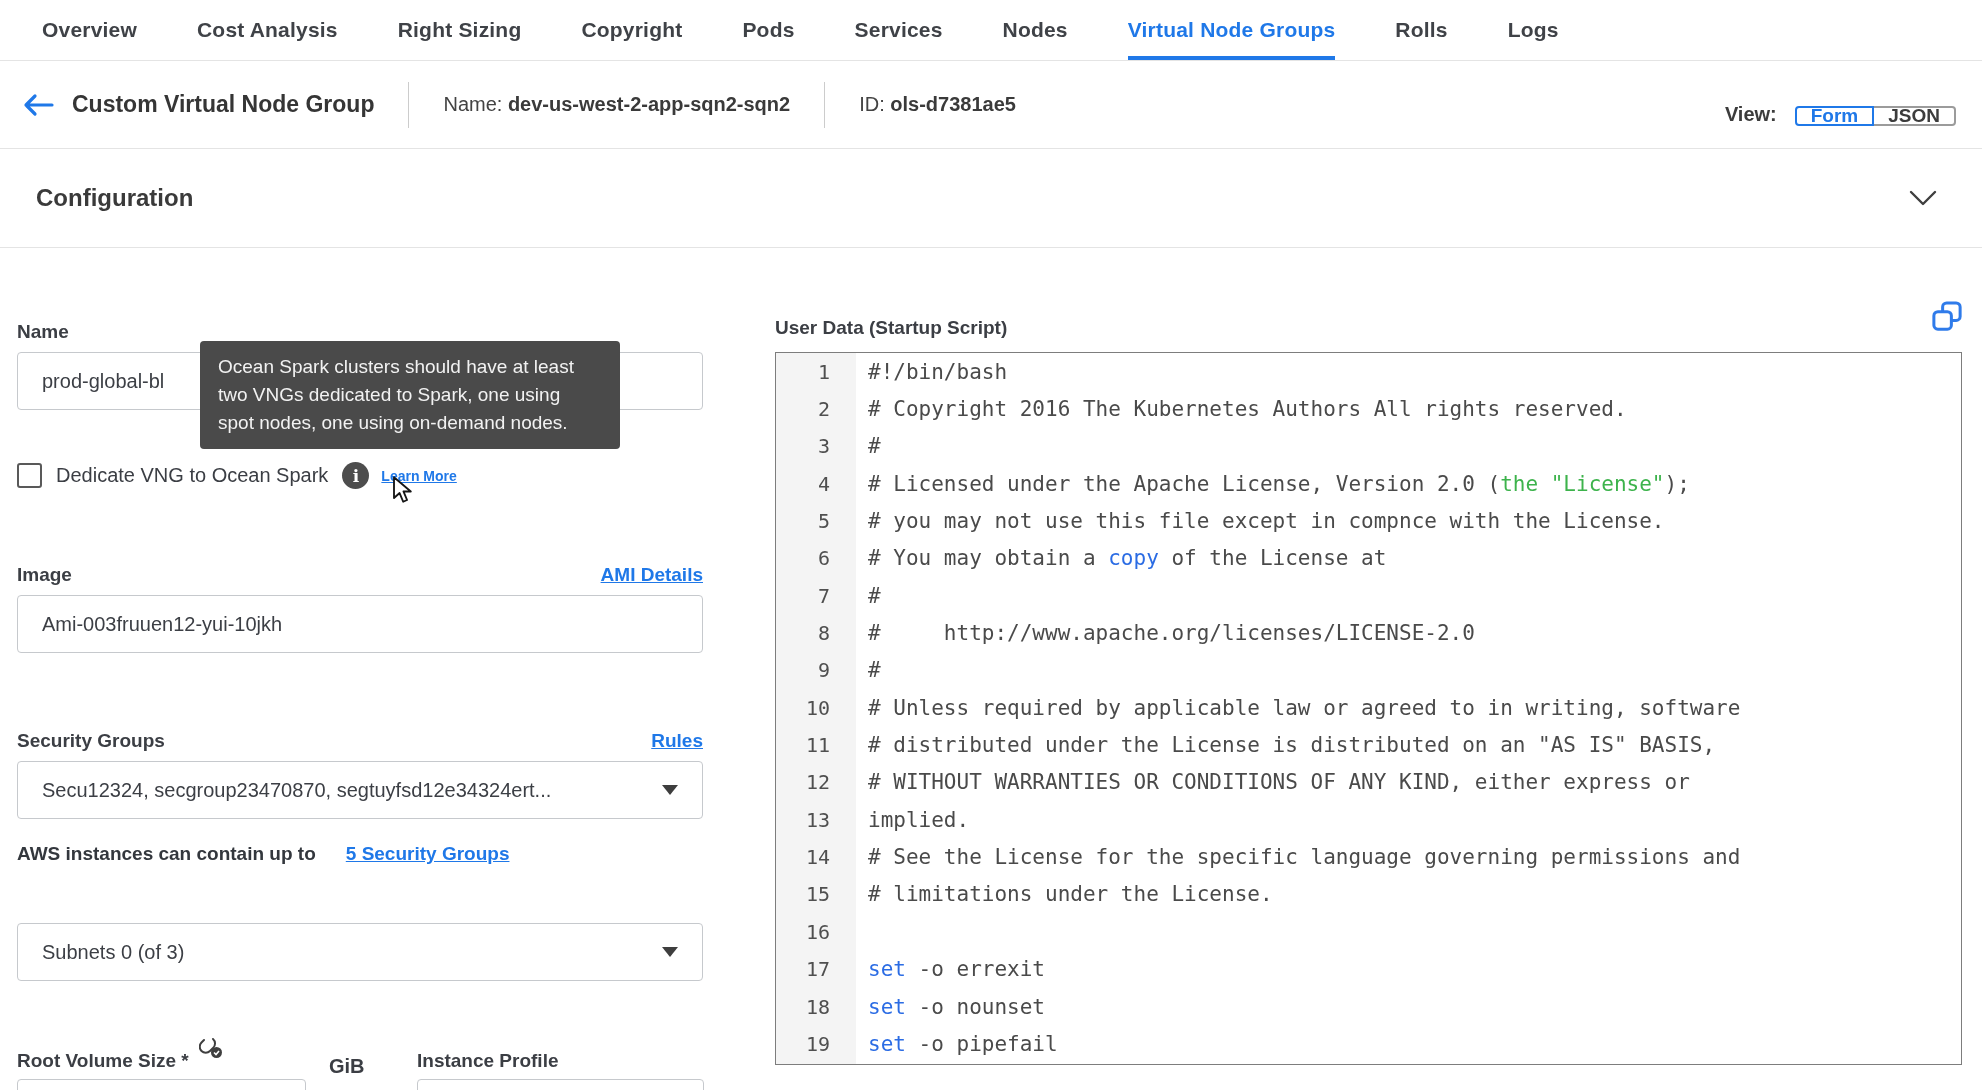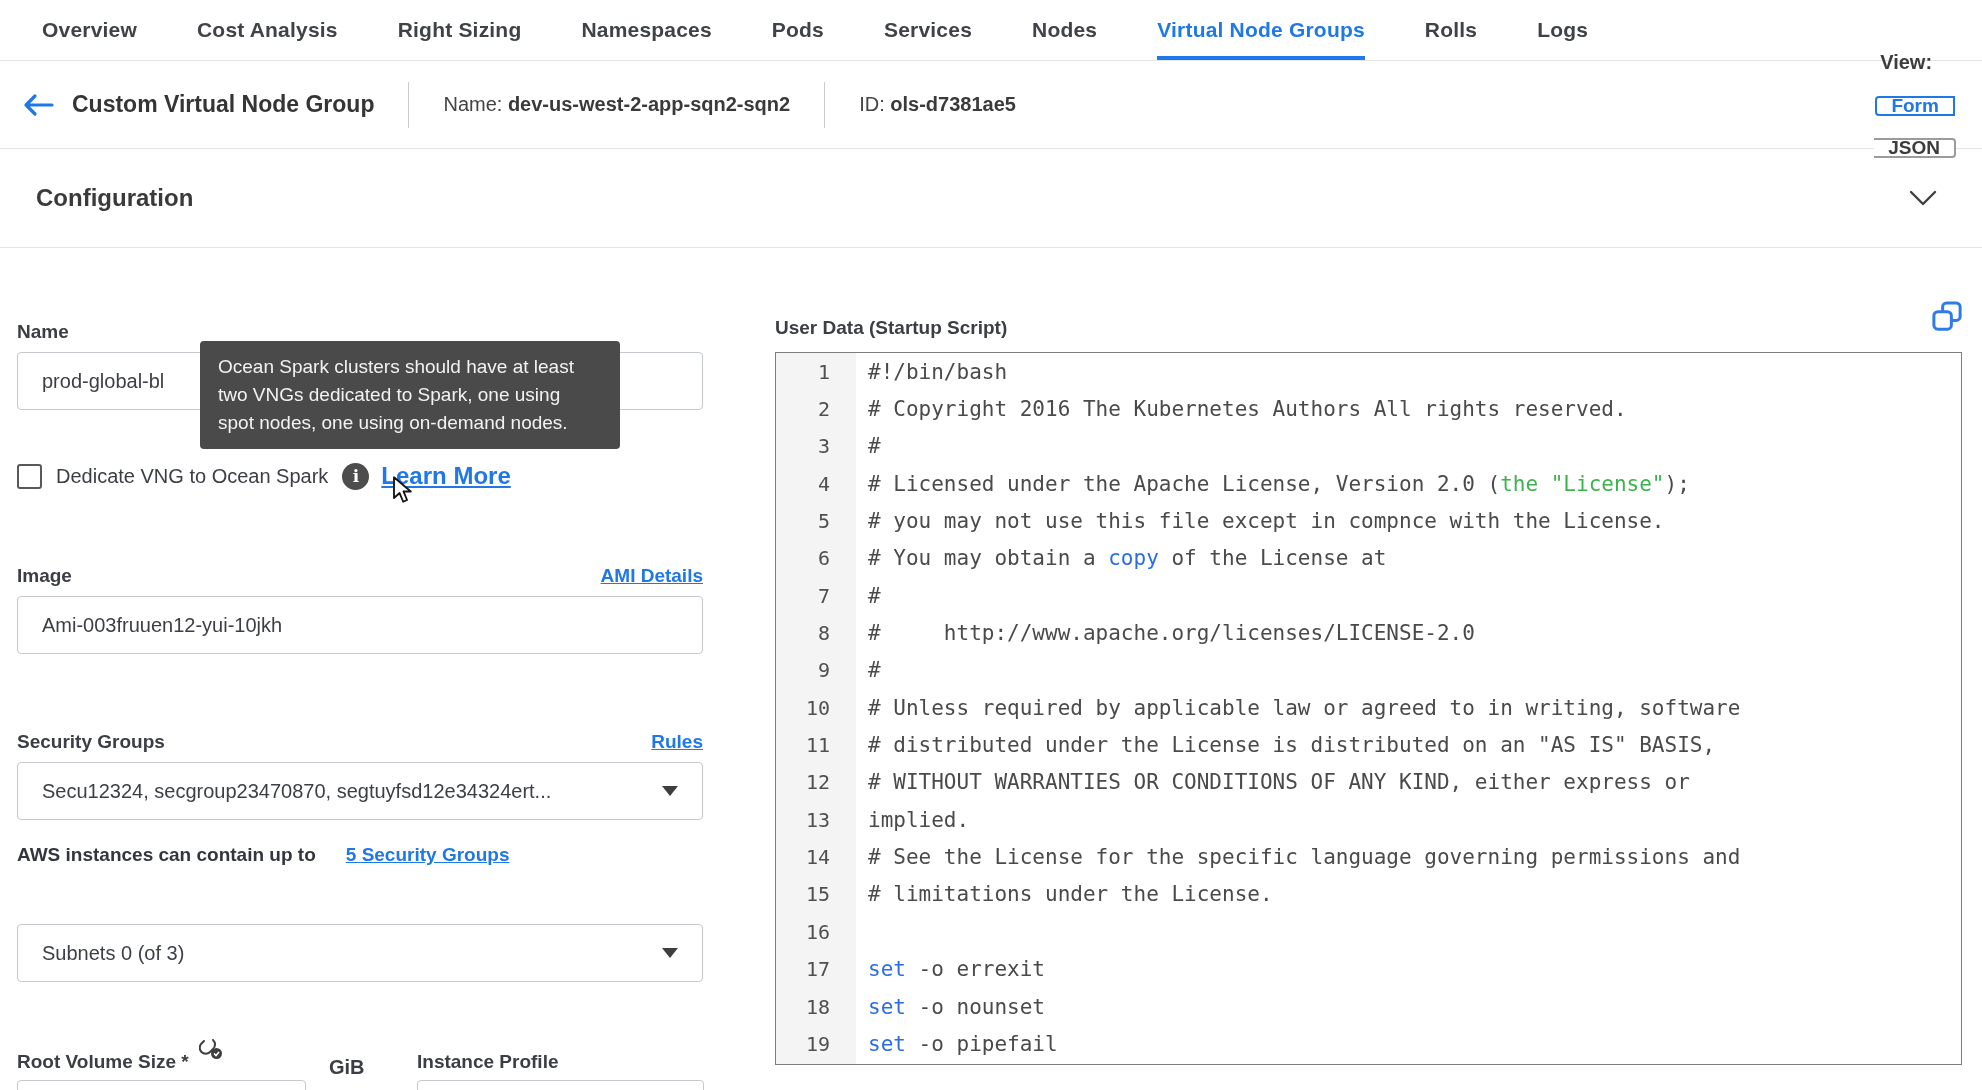--- a/index.html
+++ b/index.html
@@ -23,21 +23,21 @@
   .tab.active{color:var(--accent);border-bottom-color:var(--accent);}
 
   
   .header{height:88px;border-bottom:1px solid var(--border-light);
     display:flex;align-items:center;padding:0 26px 0 22px;}
   .back{width:34px;height:26px;display:flex;align-items:center;cursor:pointer;}
   .title{font-size:23px;font-weight:700;color:#353535;margin-left:16px;}
   .vdiv{width:1px;height:46px;background:#ccc;margin:0 34px;}
   .meta{font-size:20px;color:#434343;}
   .meta b{font-weight:700;color:#3a3a3a;}
-  .view-wrap{margin-left:auto;display:flex;align-items:center;flex-direction:column;}
+  .view-wrap{margin-left:auto;display:flex;align-items:flex-end;}
   .view-label{font-size:20px;font-weight:700;color:#3c3c3c;margin-right:18px;}
   .seg-btn{height:20px;min-width:74px;padding:0 14px;display:flex;align-items:center;
     justify-content:center;font-size:19px;font-weight:700;background:#fff;cursor:pointer;margin-top:22px;}
   .seg-btn.form{color:var(--accent);border:2px solid var(--accent);border-radius:4px 0 0 4px;}
   .seg-btn.json{color:#3c3c3c;border:2px solid #9b9b9b;border-left:none;border-radius:0 4px 4px 0;}
 
   
   .config{height:99px;border-bottom:1px solid var(--border-light);
     display:flex;align-items:center;padding:0 44px 0 36px;}
   .config-title{font-size:24px;font-weight:600;color:#3a3a3a;}
@@ -64,21 +64,21 @@
     background:var(--tooltip-bg);color:#f2f2f2;border-radius:4px;
     padding:12px 18px;font-size:19px;line-height:28px;white-space:pre-line;}
 
   .check-row{position:relative;margin-top:52px;display:flex;align-items:center;}
   .checkbox{width:25px;height:25px;border:2px solid #595959;border-radius:3px;
     background:#fff;flex-shrink:0;cursor:pointer;}
   .check-label{font-size:20px;color:#3b3e44;margin-left:14px;}
   .info-icon{width:27px;height:27px;border-radius:50%;background:#4d4d4d;color:#fff;
     display:flex;align-items:center;justify-content:center;margin-left:14px;
     font-family:"DejaVu Serif",serif;font-weight:700;font-size:17px;cursor:pointer;}
-  .learn-more{margin-left:12px;font-size:24px;}
+  .learn-more{margin-left:12px;font-size:14px;}
   .cursor{position:absolute;left:375px;top:14px;z-index:6;}
 
   .mt-image{margin-top:50px;}
   .mt-sg{margin-top:52px;}
   .hint-row{margin-top:24px;display:flex;align-items:baseline;gap:30px;}
   .hint-text{font-size:19px;font-weight:600;color:#33373d;}
   .mt-subnets{margin-top:58px;}
   .subnets-label{margin-bottom:6px;}
 
   .bottom-row{position:relative;margin-top:44px;height:92px;}
@@ -101,21 +101,21 @@
   .code .green{color:var(--code-green);}
   .code .blue{color:var(--code-blue);}
 </style>
 </head>
 <body>
 
 <nav class="tabbar">
     <div class="tab">Overview</div>
     <div class="tab">Cost Analysis</div>
     <div class="tab">Right Sizing</div>
-    <div class="tab">Namespaces</div>
+    <div class="tab">Copyright</div>
     <div class="tab">Pods</div>
     <div class="tab">Services</div>
     <div class="tab">Nodes</div>
     <div class="tab active">Virtual Node Groups</div>
     <div class="tab">Rolls</div>
     <div class="tab">Logs</div>
   </nav>
 
 <header class="header">
   <span class="back">

